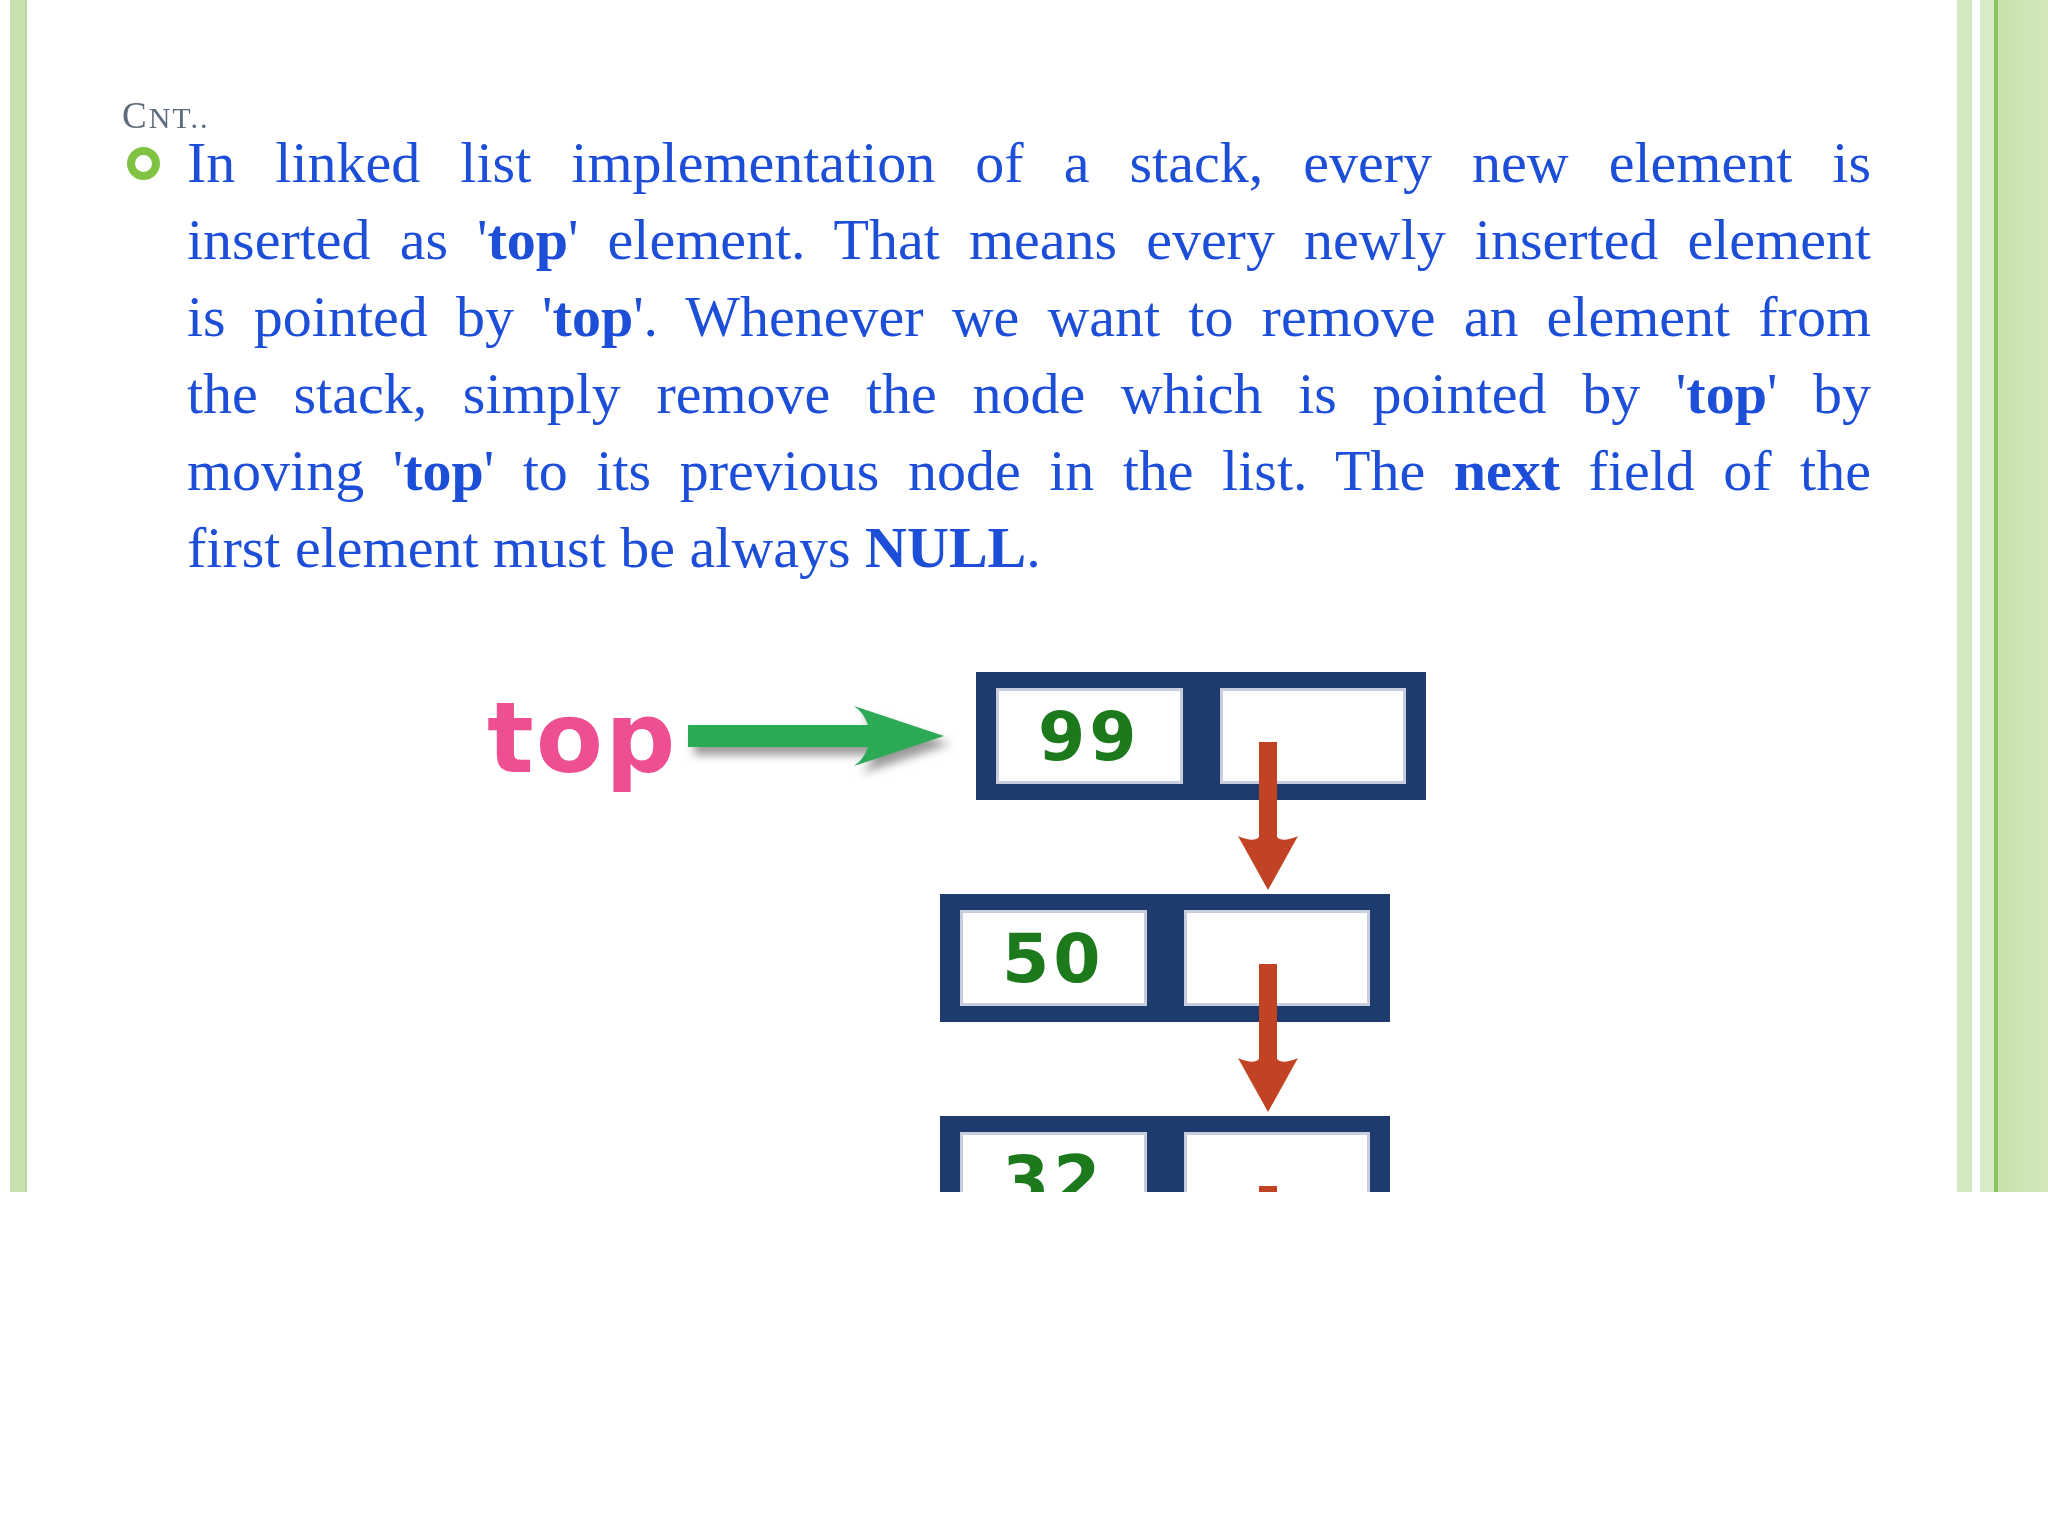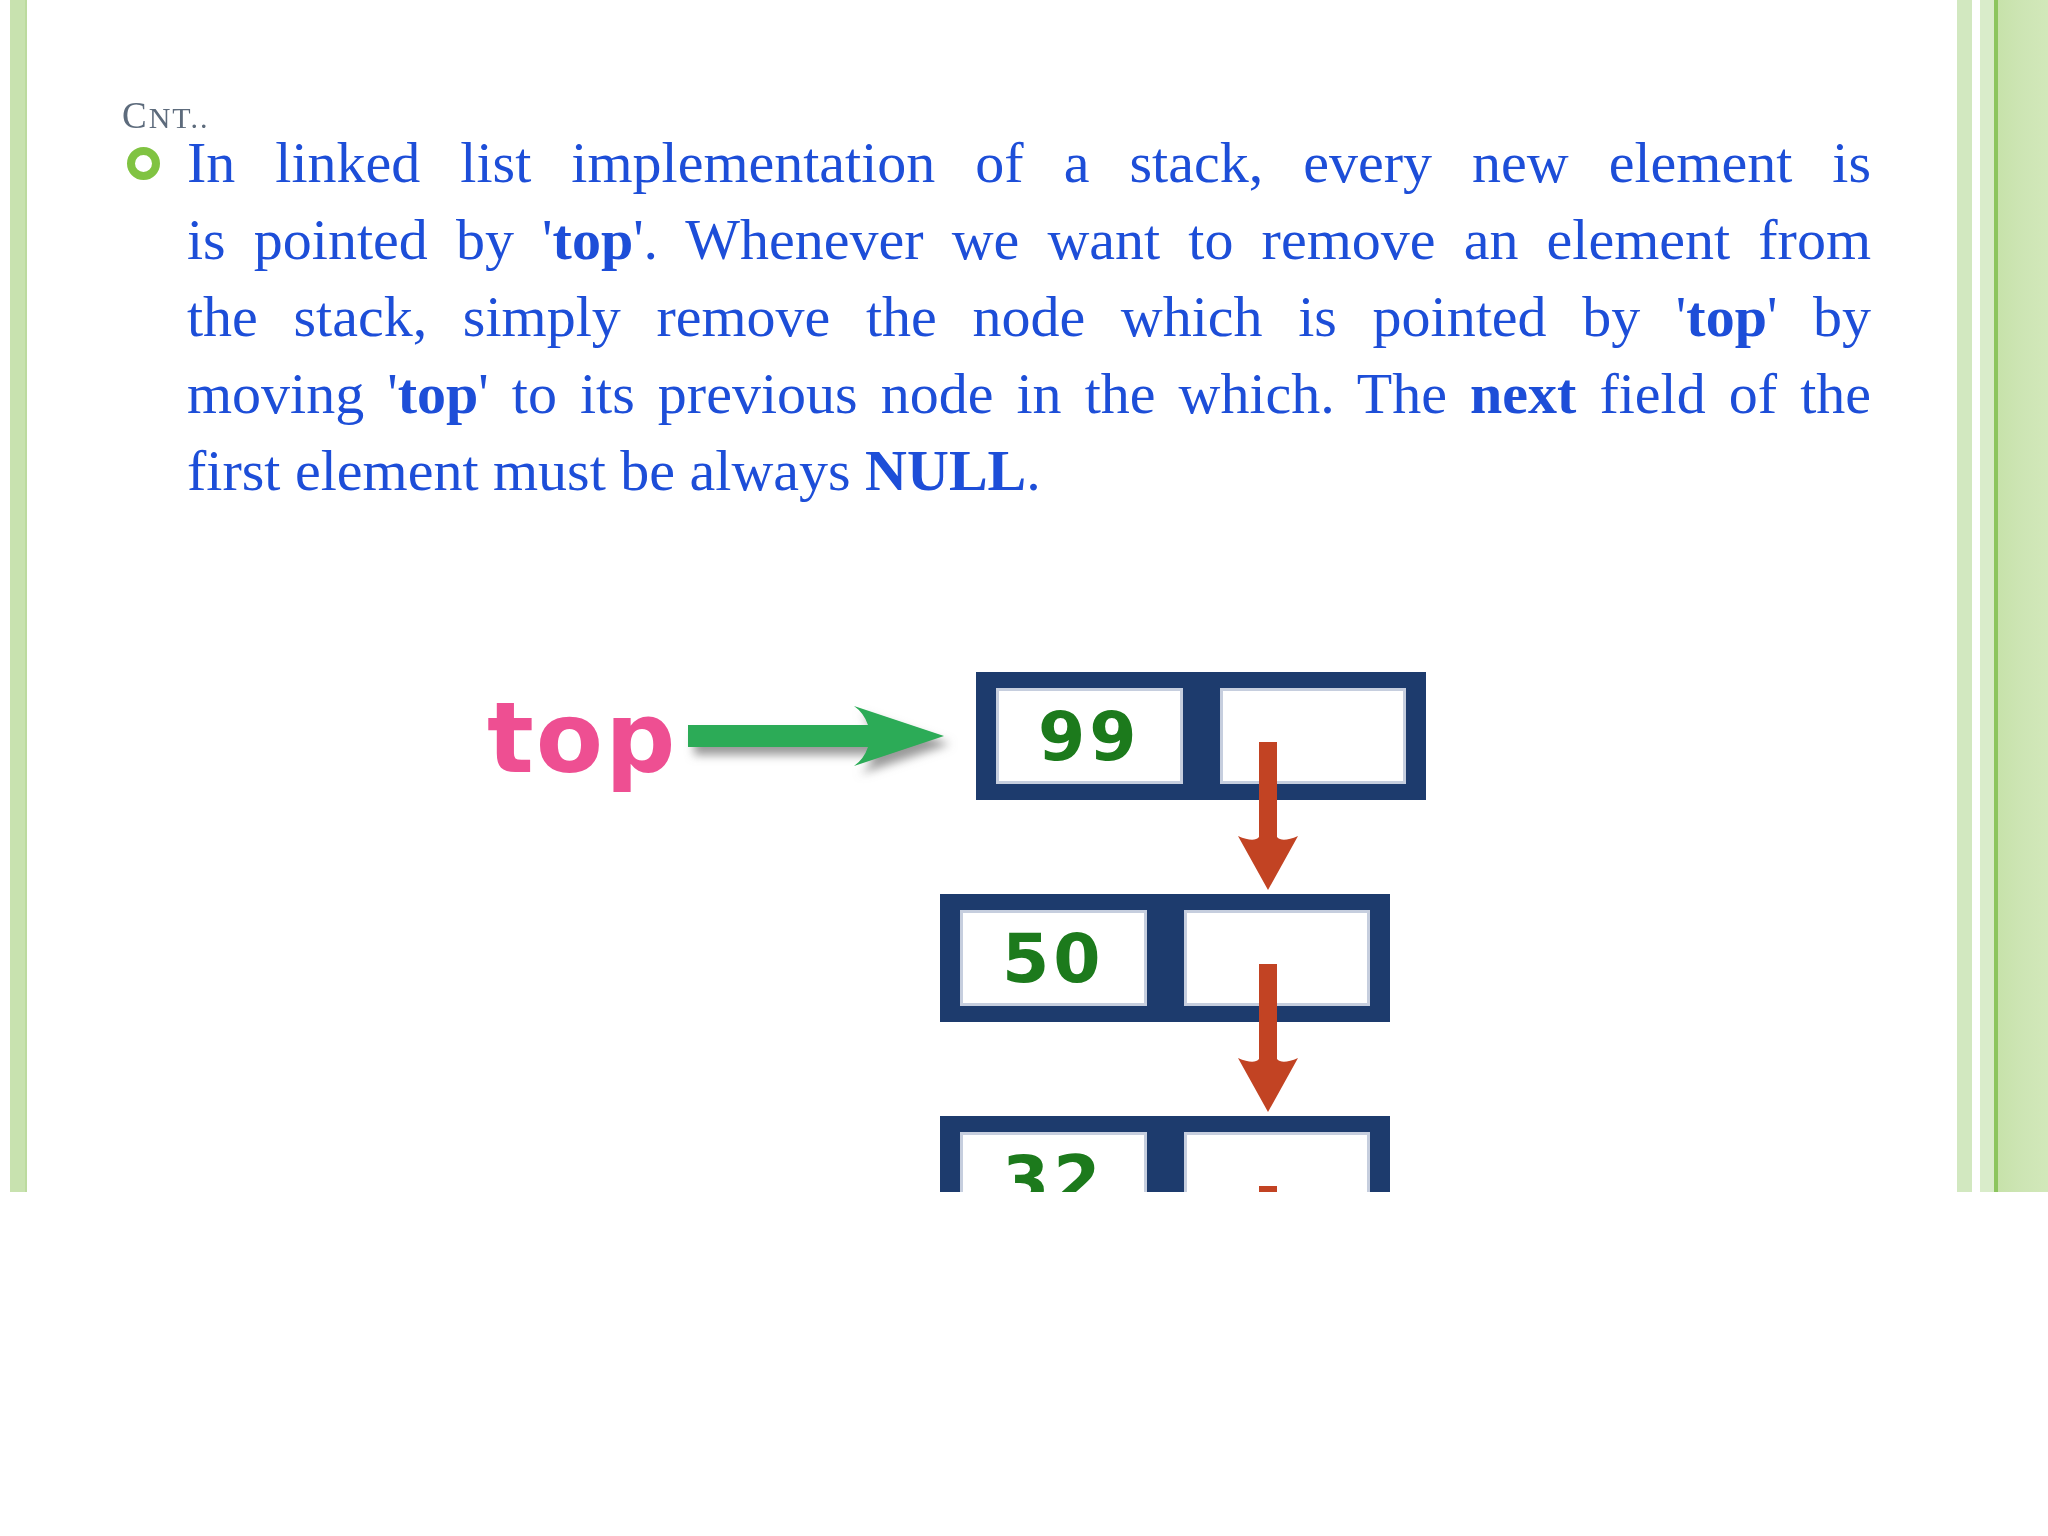--- a/index.html
+++ b/index.html
@@ -57,23 +57,24 @@
   <div class="stripe-left"></div>
   <div class="stripe-right-thin"></div>
   <div class="stripe-right-band"></div>
 
   <div class="slide-title">CNT..</div>
 
   <span class="bullet-ring"></span>
 
   <div class="paragraph" id="paragraph">
       <div class="pline"><span>In linked list implementation of a stack, every new element is</span></div>
+      <div class="pline"><span>inserted as '</span><b>top</b><span>' element. That means every newly inserted element</span></div>
       <div class="pline"><span>is pointed by '</span><b>top</b><span>'. Whenever we want to remove an element from</span></div>
       <div class="pline"><span>the stack, simply remove the node which is pointed by '</span><b>top</b><span>' by</span></div>
-      <div class="pline"><span>moving '</span><b>top</b><span>' to its previous node in the which. The </span><b>next</b><span> field of the</span></div>
+      <div class="pline"><span>moving '</span><b>top</b><span>' to its previous node in the list. The </span><b>next</b><span> field of the</span></div>
       <div class="pline last"><span>first element must be always </span><b>NULL</b><span>.</span></div>
     </div>
 
   <div class="diagram">
     <div class="top-label">top</div>
     <svg class="green-arrow" viewBox="0 0 256 72">
       <path d="M0 25 H180 Q176 13 166 6 L256 36 L166 66 Q176 59 180 47 H0 Z" fill="#2cab57"></path>
     </svg>
     <div id="nodes">
         <div class="node" style="top: 672px; margin-left: 36px;">

